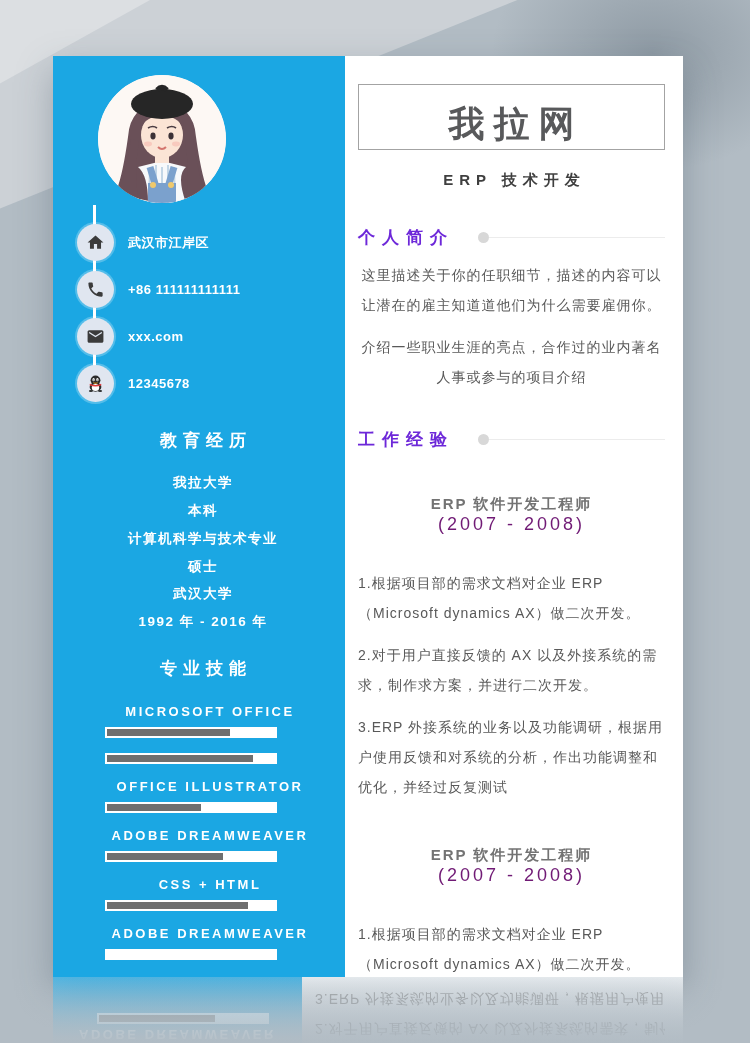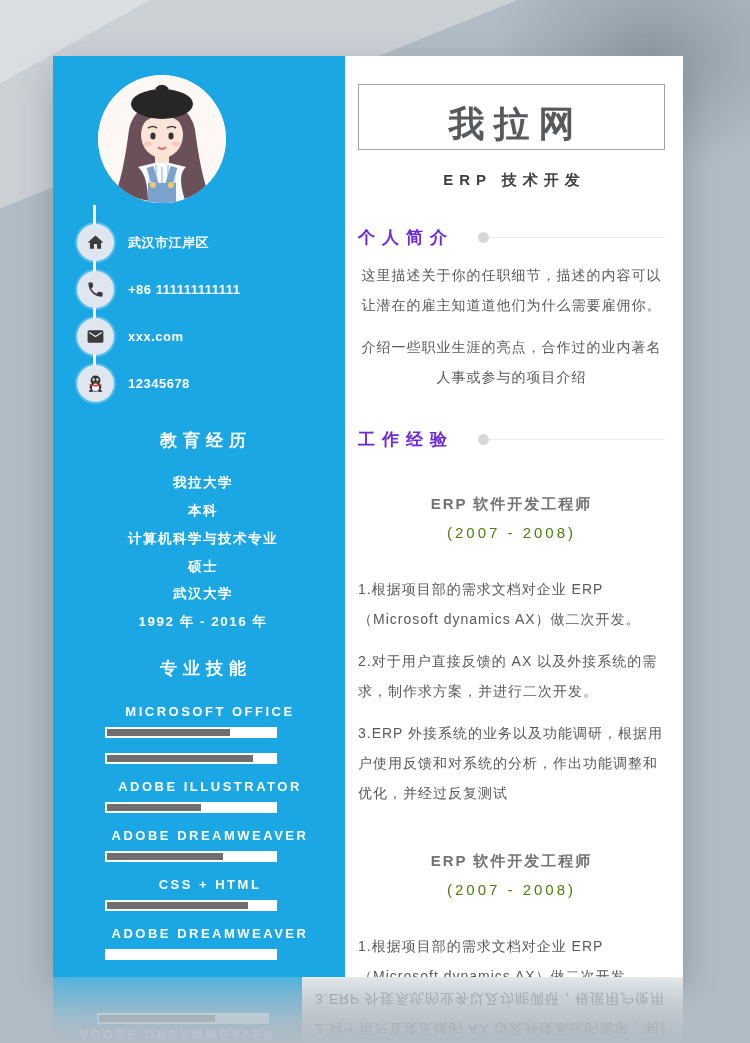--- a/index.html
+++ b/index.html
@@ -57,21 +57,21 @@
   .sec-title { font-size:17px; font-weight:bold; color:#6d28d9; letter-spacing:7px; }
   .sec-dot { width:11px; height:11px; border-radius:50%; background:#d8d8d8; margin-left:24px; flex-shrink:0; }
   .sec-line { flex:1; height:1px; background:#ececec; }
 
   .paras { margin-top:11px;text-align:center; }
   .paras p, .job-bullets p { font-size:14px; line-height:30px; letter-spacing:1px; color:#595959; margin-bottom:12px; }
 
   .job { margin-top:44px; }
   .job-head { text-align:center; }
   .job-title { font-size:15px; font-weight:bold; color:#737373; letter-spacing:2px; }
-  .job-period { margin-top:10px; font-size:15px; color:#4d7c0f; letter-spacing:3px; }
+  .job-period { font-size:18px; color:#701a75; letter-spacing:3px; }
   .job-bullets { margin-top:33px; }
 
   
   .reflection { position:absolute; left:53px; top:977px; width:630px; height:66px; display:flex; overflow:hidden; }
   .refl-side { position:relative; width:249px; flex-shrink:0;
     background:linear-gradient(to bottom, rgba(66,182,233,.85), rgba(120,190,225,.25)); }
   .refl-main { position:relative; flex:1;
     background:linear-gradient(to bottom, rgba(236,240,243,.9), rgba(200,210,217,.3)); }
   .flipped { transform:scaleY(-1); }
   .refl-bar { position:absolute; left:44px; top:36px; width:172px; height:11px; background:rgba(255,255,255,.55); padding:2px; }
@@ -195,21 +195,21 @@
             <div class="skill-track">
                 <div class="skill-fill" style="width: 73%;"></div>
               </div>
           </div>
           <div class="skill">
             <div class="skill-track">
                 <div class="skill-fill" style="width: 87%;"></div>
               </div>
           </div>
           <div class="skill">
-            <div class="skill-label">ADOBE ILLUSTRATOR</div>
+            <div class="skill-label">OFFICE ILLUSTRATOR</div>
             <div class="skill-track">
                 <div class="skill-fill" style="width: 56%;"></div>
               </div>
           </div>
           <div class="skill">
             <div class="skill-label">ADOBE DREAMWEAVER</div>
             <div class="skill-track">
                 <div class="skill-fill" style="width: 69%;"></div>
               </div>
           </div>

